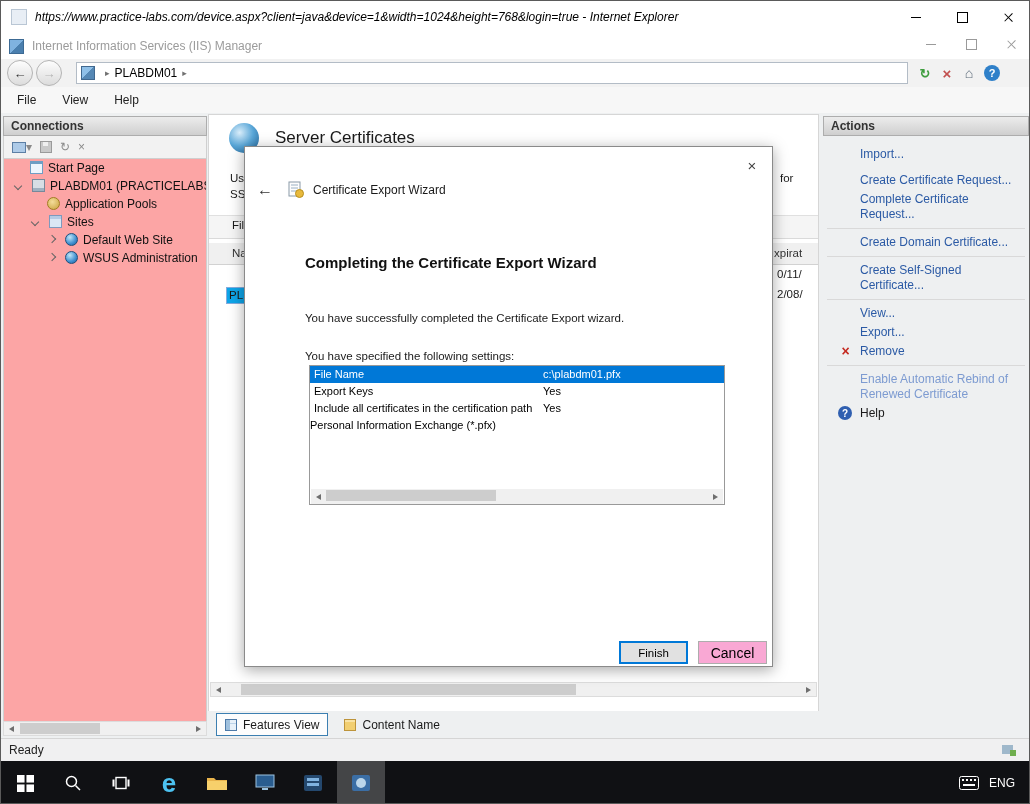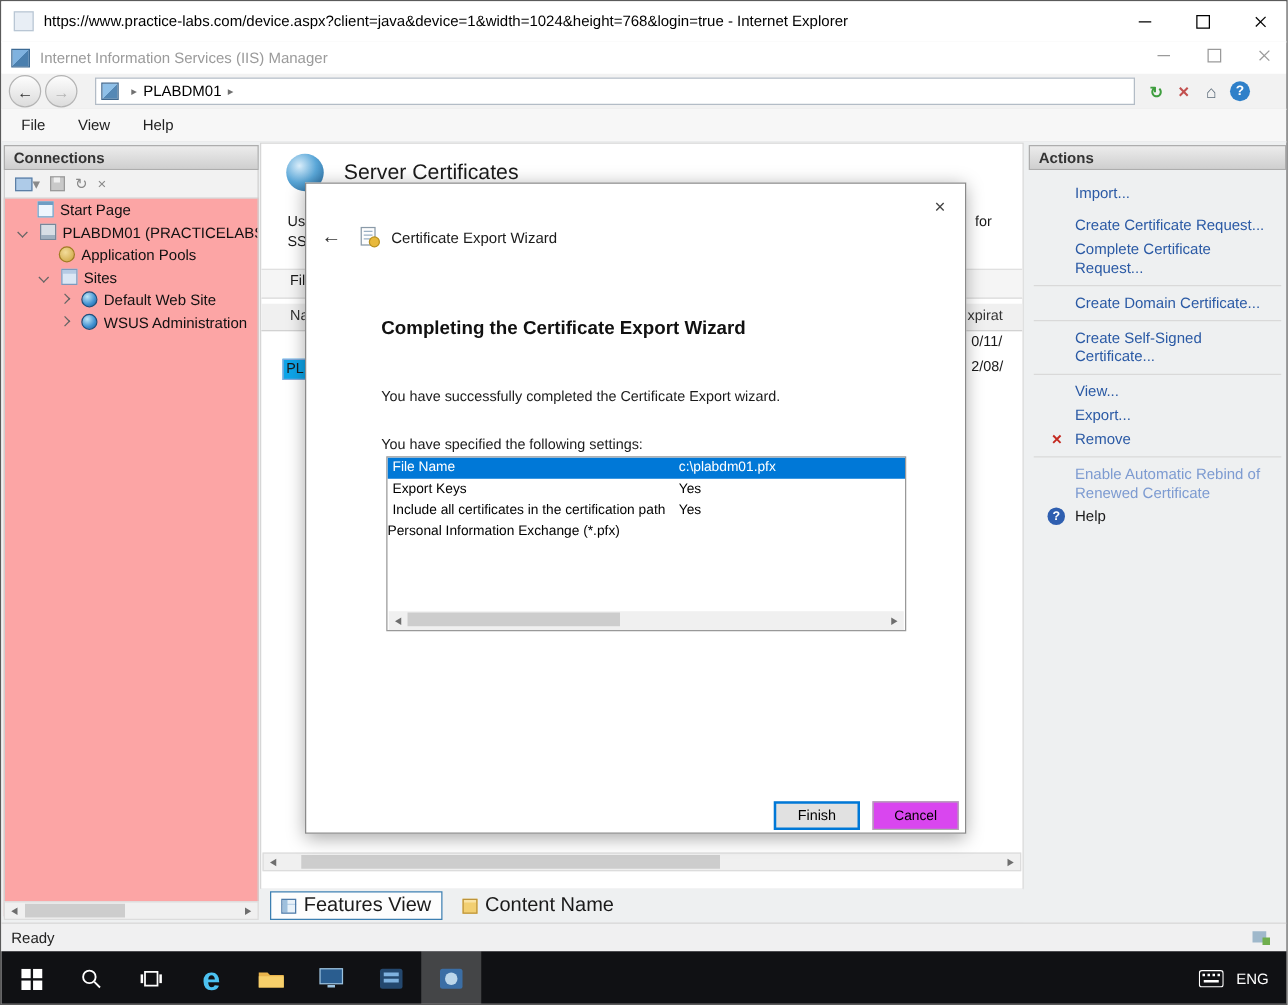--- a/index.html
+++ b/index.html
@@ -1,21 +1,21 @@
 <!DOCTYPE html>
 <html><head>
 <meta charset="utf-8">
 <style>
   html,body{margin:0;padding:0;}
   body{font-family:"Liberation Sans",sans-serif;background:#4a4a4a;}
   #screen{position:relative;width:1030px;height:804px;background:#fff;overflow:hidden;font-size:12px;color:#000;border:1px solid #5a5a5a;box-sizing:border-box;}
   .nosel{user-select:none;}
 
   
-  #ie-titlebar{position:absolute;top:0;left:0;width:1030px;height:32px;background:#fff;display:flex;align-items:center;border-bottom:1px solid #e6e6e6;}
+  #ie-titlebar{position:absolute;top:0;left:0;width:1030px;height:32px;background:#fff;display:flex;align-items:center;border-bottom:1px solid #e6e6e6;font-style:italic;}
   #ie-favicon{width:14px;height:14px;margin:0 8px 0 10px;background:#e8eef5;border:1px solid #b9c6d4;}
   #ie-title{flex:1;font-size:12px;color:#000;white-space:nowrap;overflow:hidden;}
   .win-controls{display:flex;height:100%;}
   .win-btn{width:46px;height:100%;display:flex;align-items:center;justify-content:center;}
   .glyph-min{width:10px;height:1px;background:#000;}
   .glyph-max{width:9px;height:9px;border:1px solid #000;}
   .glyph-close{position:relative;width:11px;height:11px;}
   .glyph-close::before,.glyph-close::after{content:"";position:absolute;left:5px;top:0;width:1.4px;height:11px;background:#000;}
   .glyph-close::before{transform:rotate(45deg);} .glyph-close::after{transform:rotate(-45deg);}
   .gray .glyph-min{background:#9a9a9a;} .gray .glyph-max{border-color:#9a9a9a;}
@@ -93,21 +93,21 @@
   #grid-header{position:absolute;top:128px;left:0;width:609px;height:21px;background:#f0f0f0;border-bottom:1px solid #d2d2d2;}
   #grid-name-frag{top:132px;left:23px;color:#333;}
   #grid-exp-frag{top:132px;left:565px;color:#333;}
   #row0-exp{top:153px;left:568px;}
   #row1-name{top:172px;left:17px;background:#0ea5e9;border:1px solid #84acdd;padding:0 2px;line-height:15px;}
   #row1-exp{top:173px;left:568px;}
   #center-hscroll{left:208px;top:567px;width:610px;}
 
   
   #tabs-row{position:absolute;top:598px;left:207px;width:611px;height:27px;background:#eef0f1;display:flex;align-items:center;}
-  .view-tab{display:flex;align-items:center;height:21px;padding:0 8px;margin-left:8px;font-size:16px;color:#1a1a1a;}
+  .view-tab{display:flex;align-items:center;height:21px;padding:0 8px;margin-left:8px;font-size:12px;color:#1a1a1a;}
   .view-tab.selected{background:#fdfdfd;border:1px solid #3c7fb1;}
   .tab-ico{width:12px;height:12px;margin-right:6px;box-sizing:border-box;}
   .ico-grid{border:1px solid #4d7aa8;background:linear-gradient(#bcd3e8,#bcd3e8) 0 3px/12px 1px no-repeat,#e8f1f9;box-shadow:inset 4px 0 0 #9fc0dd;}
   .ico-folder{background:#f2cf71;border:1px solid #bd943b;box-shadow:inset 0 2px 0 #f9e3a4;}
 
   
   #actions-header{top:3px;left:822px;width:206px;}
   #actions-list{position:absolute;top:26px;left:822px;width:206px;padding-top:6px;}
   .act-item{position:relative;padding:2px 4px 2px 37px;font-size:12px;color:#2b5aa5;line-height:15px;}
   .act-item.first{margin-bottom:7px;}
@@ -127,21 +127,21 @@
   #wiz-heading{position:absolute;top:107px;left:60px;font-size:15px;font-weight:bold;color:#111;}
   #wiz-intro{position:absolute;top:165px;left:60px;font-size:11.5px;color:#1a1a1a;}
   #wiz-settings-label{position:absolute;top:203px;left:60px;font-size:11.5px;color:#1a1a1a;}
   #wiz-table{position:absolute;top:218px;left:64px;width:416px;height:140px;border:1px solid #999;box-sizing:border-box;background:#fff;overflow:hidden;}
   .set-row{display:flex;height:17px;line-height:17px;font-size:11px;white-space:nowrap;}
   .set-row.selected{background:#0078d7;color:#fff;}
   .set-name{width:229px;padding-left:4px;overflow:hidden;flex:none;}
   .set-value{flex:1;overflow:hidden;}
   #table-hscroll{left:1px;top:123px;width:412px;border:none;background:#f0f0f0;}
   #wiz-finish{position:absolute;left:374px;top:494px;width:69px;height:23px;background:#e1e1e1;border:2px solid #0078d7;font-size:11.5px;font-family:"Liberation Sans",sans-serif;color:#000;text-align:center;line-height:19px;box-sizing:border-box;}
-  #wiz-cancel{position:absolute;left:453px;top:494px;width:69px;height:23px;background:#d946ef;border:1px solid #adadad;font-size:11px;font-family:"Liberation Sans",sans-serif;color:#000;text-align:center;line-height:21px;box-sizing:border-box;}
+  #wiz-cancel{position:absolute;left:453px;top:494px;width:69px;height:23px;background:#f9a8d4;border:1px solid #adadad;font-size:14px;font-family:"Liberation Sans",sans-serif;color:#000;text-align:center;line-height:21px;box-sizing:border-box;}
 
   
   #statusbar{position:absolute;top:737px;left:0;width:1030px;height:23px;background:#f0f0f1;border-top:1px solid #d5d5d5;display:flex;align-items:center;box-sizing:border-box;}
   #status-text{margin-left:8px;font-size:12px;color:#222;}
   #status-right-icon{position:absolute;right:14px;top:4px;}
 
   
   #taskbar{position:absolute;top:760px;left:0;width:1030px;height:44px;background:#101114;display:flex;align-items:center;}
   .tb-btn{width:48px;height:44px;display:flex;align-items:center;justify-content:center;flex:none;}
   .tb-btn.active{background:rgba(255,255,255,0.22);}

